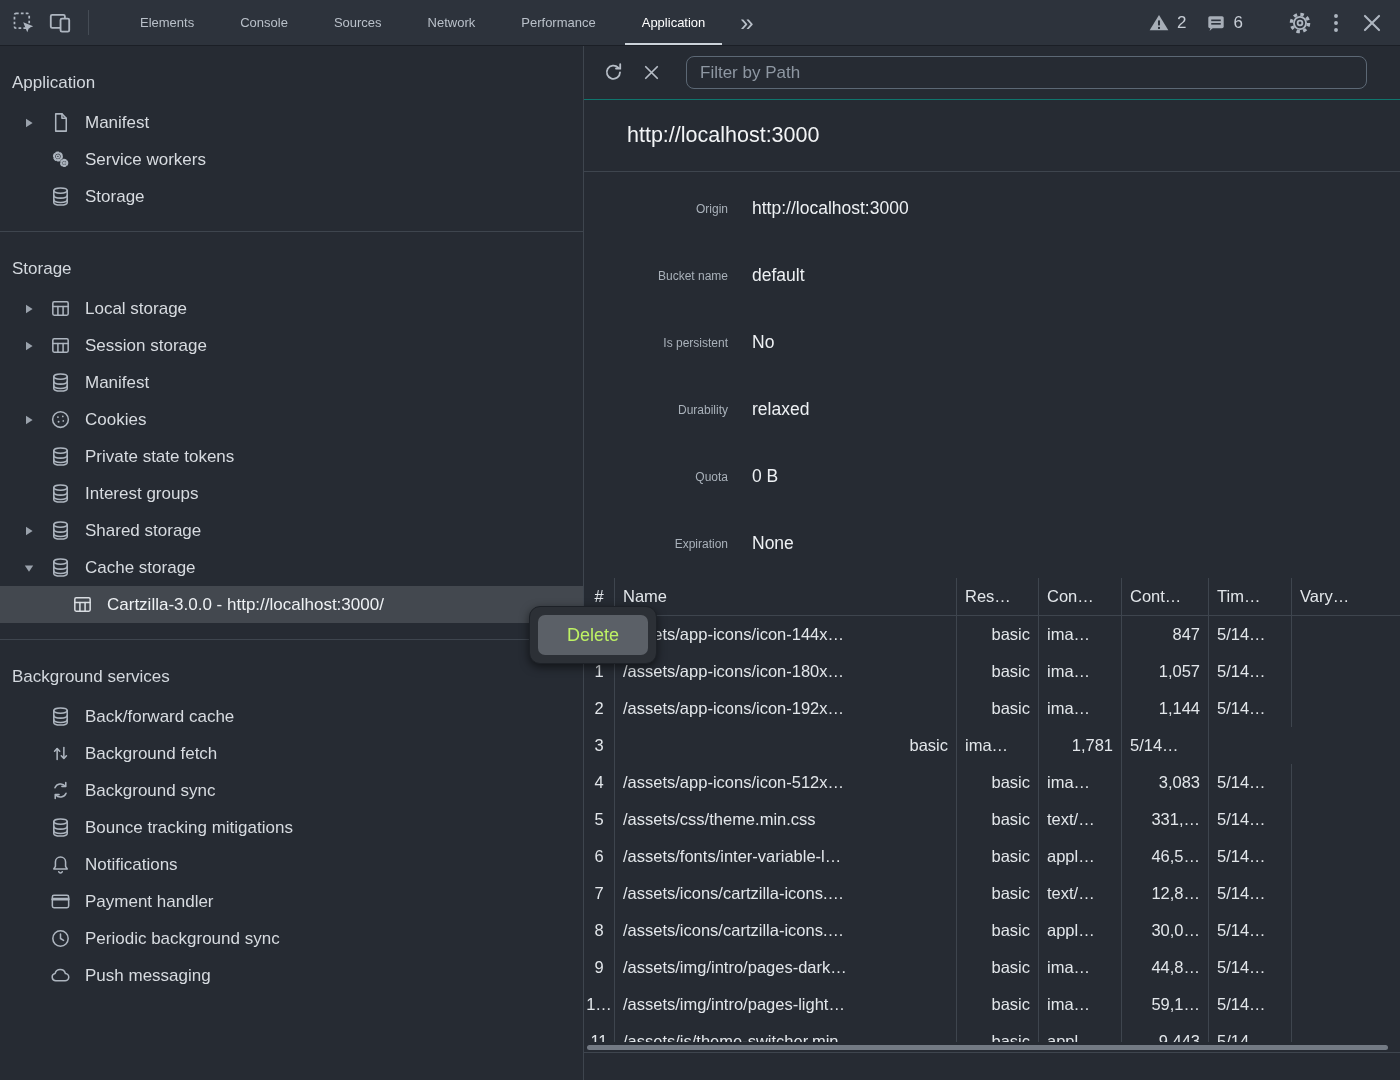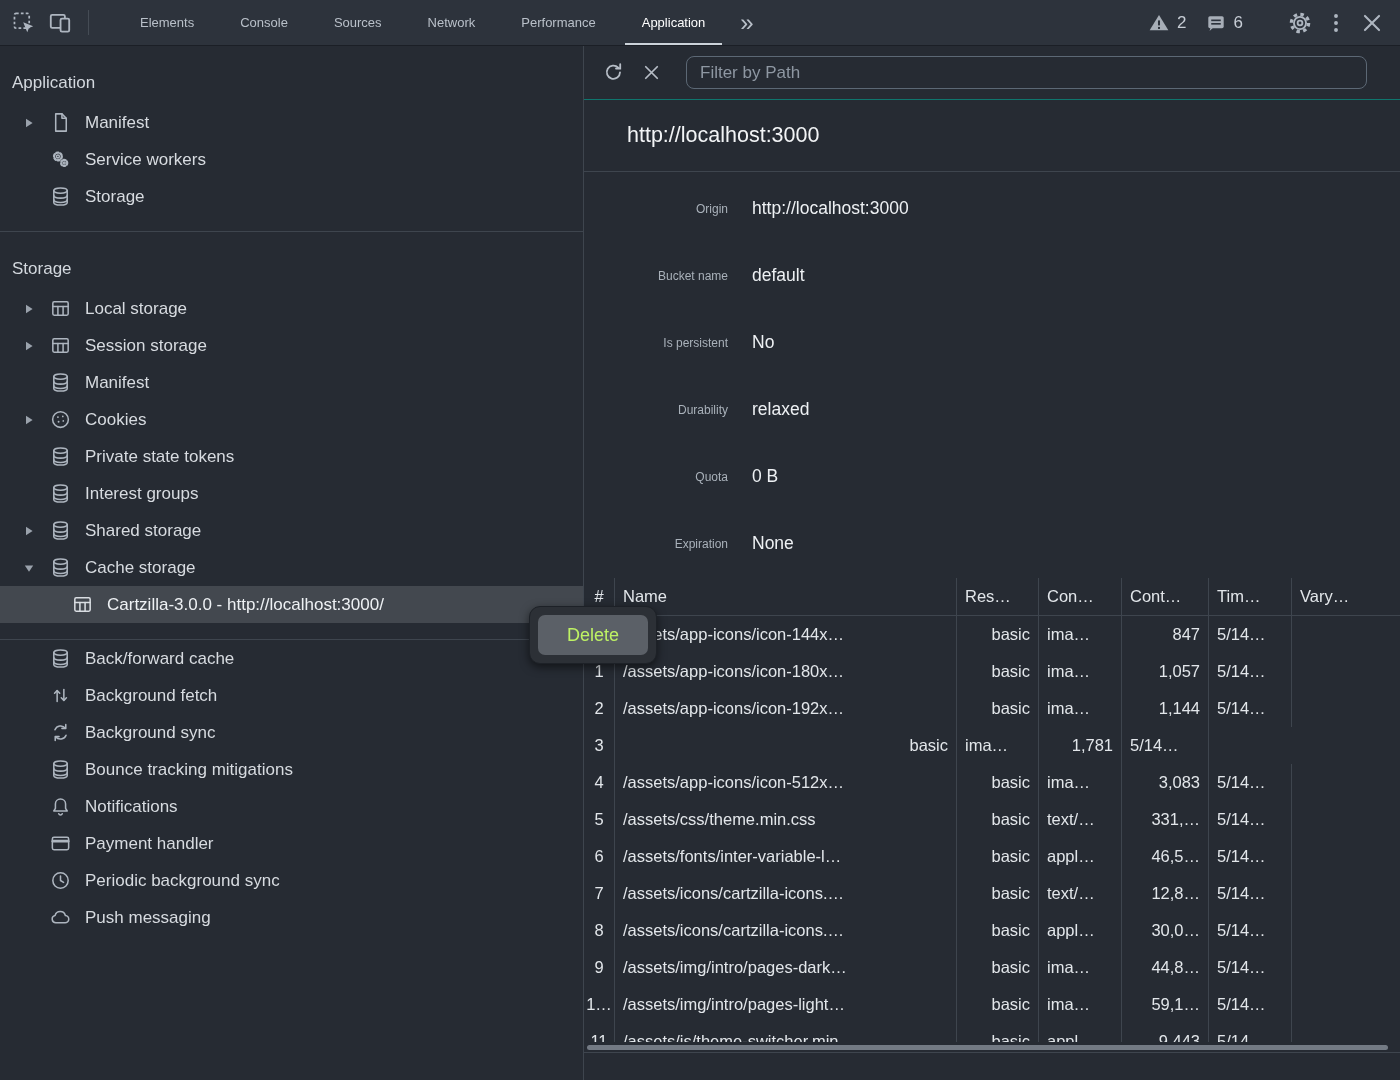--- a/index.html
+++ b/index.html
@@ -368,20 +368,21 @@
                 <rect x="4" y="5" width="16" height="14" rx="1.4"></rect>
                 <path d="M4 10h16"></path>
                 <path d="M9.3 10v9"></path>
                 <path d="M14.7 10v9"></path>
               </svg>
             </span>
             <span>Cartzilla-3.0.0 - http://localhost:3000/</span>
           </div>
         </div>
         <div class="section">
+          <div class="section-title">Background services</div>
           <div class="s-item">
             <span class="s-arrow"></span>
             <span class="s-icon">
               <svg viewBox="0 0 24 24" fill="none" stroke="currentColor" stroke-width="1.6" stroke-linecap="round" stroke-linejoin="round">
                 <ellipse cx="12" cy="5.8" rx="7" ry="2.7"></ellipse>
                 <path d="M5 5.8v12.4c0 1.5 3.1 2.7 7 2.7s7-1.2 7-2.7V5.8"></path>
                 <path d="M5 11c0 1.5 3.1 2.7 7 2.7s7-1.2 7-2.7"></path>
                 <path d="M5 15.5c0 1.5 3.1 2.7 7 2.7s7-1.2 7-2.7"></path>
               </svg>
             </span>

